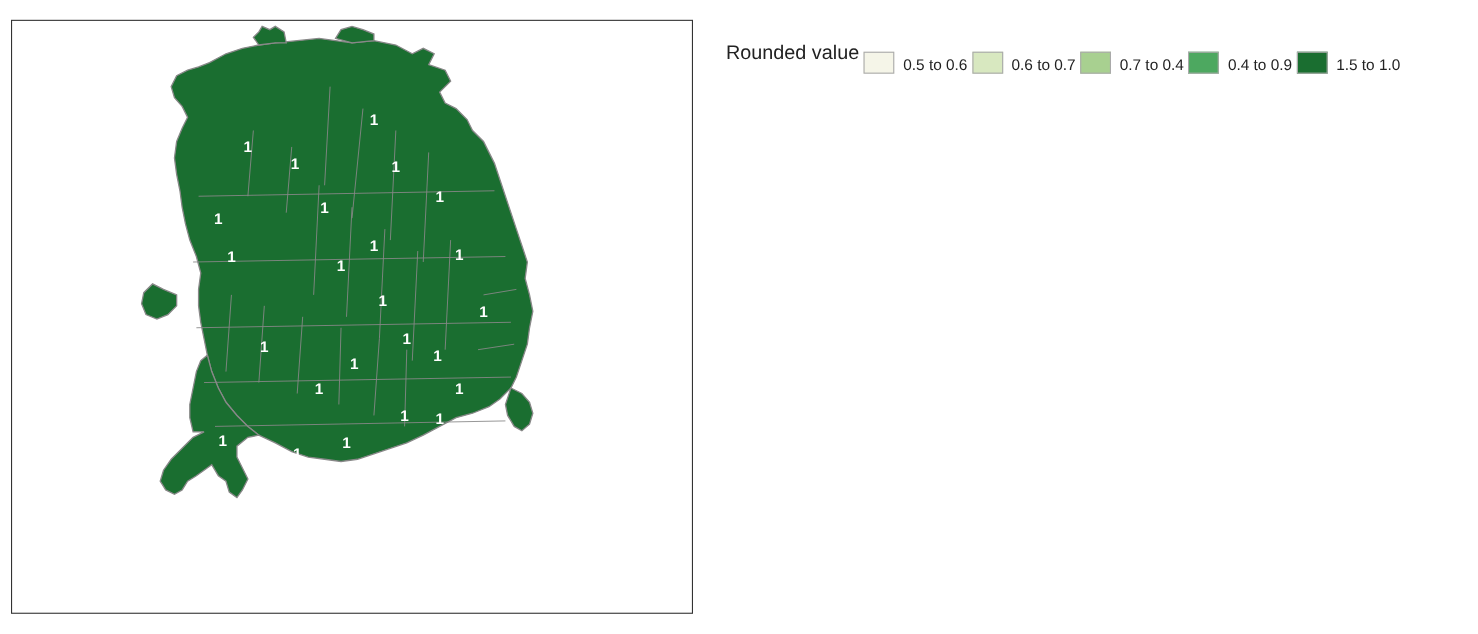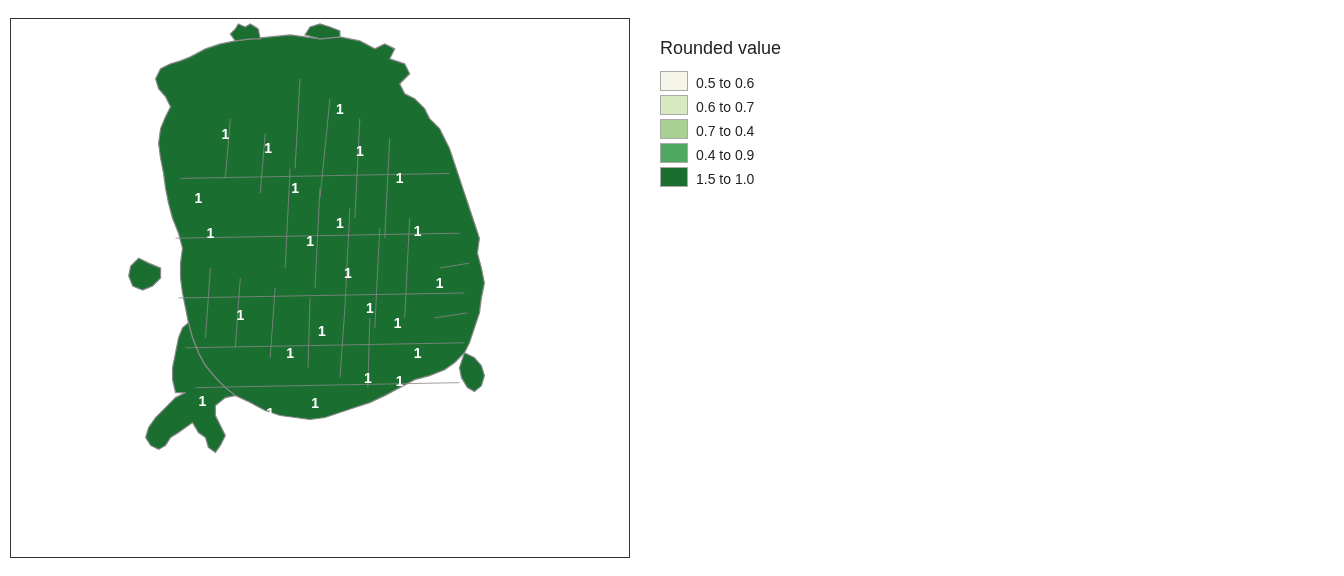--- a/index.html
+++ b/index.html
@@ -27,21 +27,21 @@
       position: relative;
       background: #fff;
       flex-shrink: 0;
     }
     .map-container svg {
       width: 100%;
       height: 100%;
     }
     .legend-container {
       display: flex;
-      flex-direction: column;
+      flex-direction: row;
       padding-top: 20px;
       gap: 4px;
     }
     .legend-title {
       font-size: 18px;
       font-weight: normal;
       color: #222;
       margin-bottom: 8px;
     }
     .legend-item {

